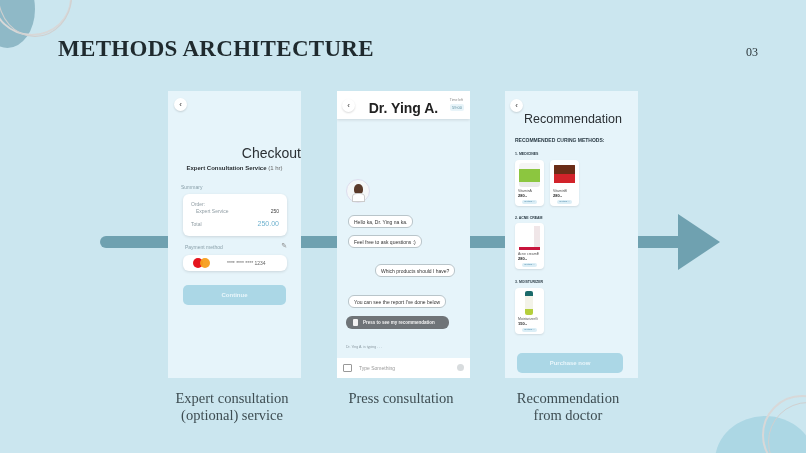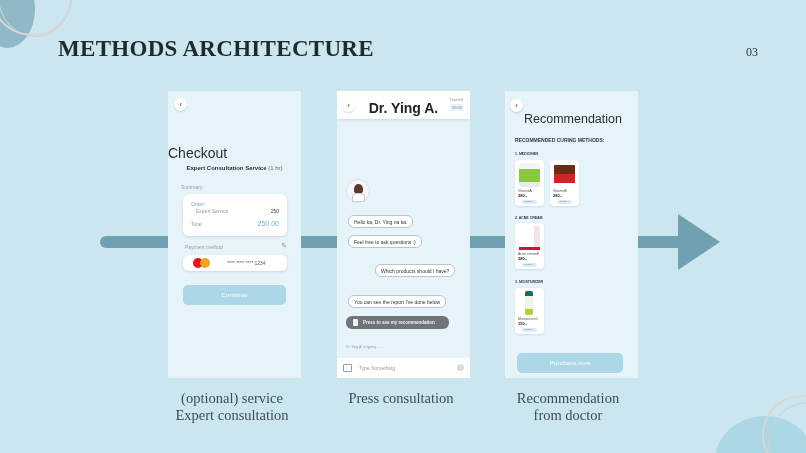--- a/index.html
+++ b/index.html
@@ -22,21 +22,21 @@
   .arrow-head { position: absolute; left: 678px; top: 214px; width: 0; height: 0; border-top: 28px solid transparent; border-bottom: 28px solid transparent; border-left: 42px solid #6fa1b0; }
 
   .phone { position: absolute; top: 91px; width: 133px; height: 287px; background: #e6f4fa; overflow: hidden; }
   .phone.p1 { left: 168px; }
   .phone.p2 { left: 337px; }
   .phone.p3 { left: 505px; }
 
   .back-btn { position: absolute; width: 13px; height: 13px; border-radius: 50%; background: #fff; box-shadow: 0 1px 2px rgba(0,0,0,0.15); font-size: 8px; line-height: 13px; text-align: center; color: #333; }
 
   
-  .co-title { position: absolute; left: 0; width: 100%; top: 54px; text-align: left; font-size: 14px; color: #2a2f33; }
+  .co-title { position: absolute; left: 0; width: 100%; top: 54px; text-align: right; font-size: 14px; color: #2a2f33; }
   .co-sub { position: absolute; left: 0; width: 100%; top: 74px; text-align: center; font-size: 6px; font-weight: bold; color: #2a2f33; }
   .co-sub span { font-weight: normal; color: #666; }
   .lbl-small { position: absolute; font-size: 5px; color: #8aa0aa; }
   .card { position: absolute; background: #fff; border-radius: 6px; box-shadow: 0 1px 3px rgba(0,0,0,0.12); }
   .t5 { font-size: 5px; color: #8f9ca3; position: absolute; }
   .total-val { position: absolute; font-size: 7px; color: #6fb2cf; }
   .mc { position: absolute; left: 10px; top: 3px; width: 18px; height: 10px; }
   .mc .r { position: absolute; left: 0; top: 0; width: 10px; height: 10px; border-radius: 50%; background: #e5141d; }
   .mc .o { position: absolute; left: 7px; top: 0; width: 10px; height: 10px; border-radius: 50%; background: #f79e1b; opacity: 0.95; }
   .btn-cont { position: absolute; background: #abd7e6; border-radius: 5px; color: #e9f6fb; font-size: 6px; font-weight: bold; text-align: center; }
@@ -173,22 +173,22 @@
     <div class="img" style="left:10px;width:8px;background:linear-gradient(#1b6a6a 0 20%, #f3f3e8 20% 75%, #b5cf3c 75%);border-radius:2px;"></div>
     <div class="nm">MoisturizerG</div>
     <div class="pr">150.-</div>
     <div class="dt">Details &gt;</div>
   </div>
 
   <div class="purchase">Purchase now</div>
 </div>
 
 <div class="caption serif" style="left:147px;">
+  <div>Expert consultation</div>
   <div>(optional) service</div>
-  <div>Expert consultation</div>
 </div>
 <div class="caption serif" style="left:316px;">
   <div>Press consultation</div>
 </div>
 <div class="caption serif" style="left:483px;">
   <div>Recommendation</div>
   <div>from doctor</div>
 </div>
 
 </body></html>

